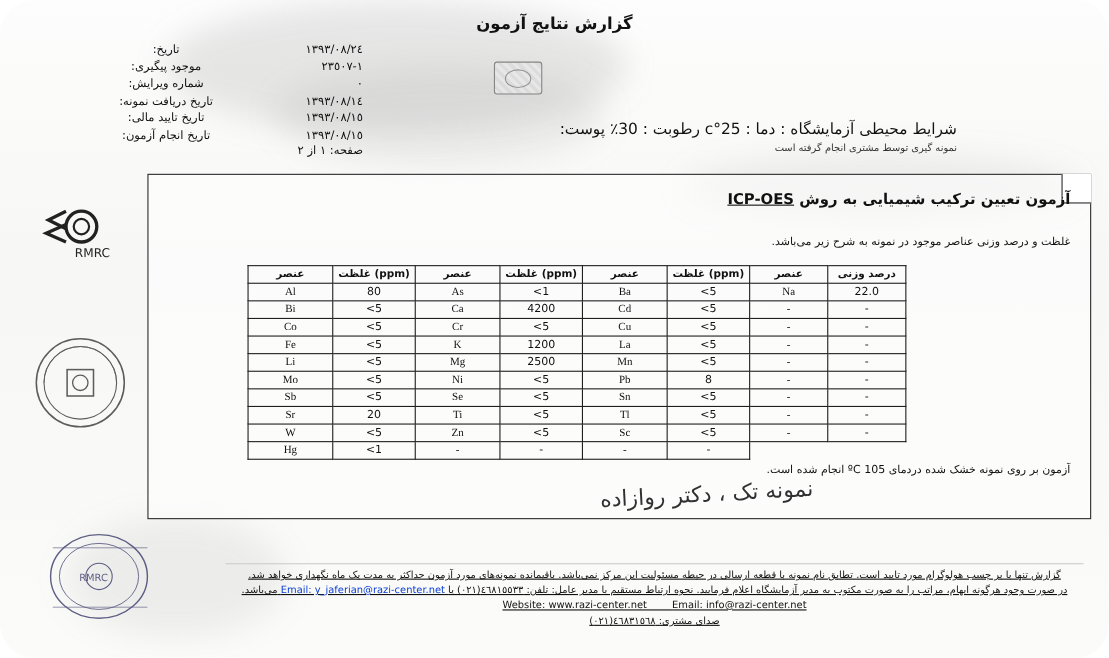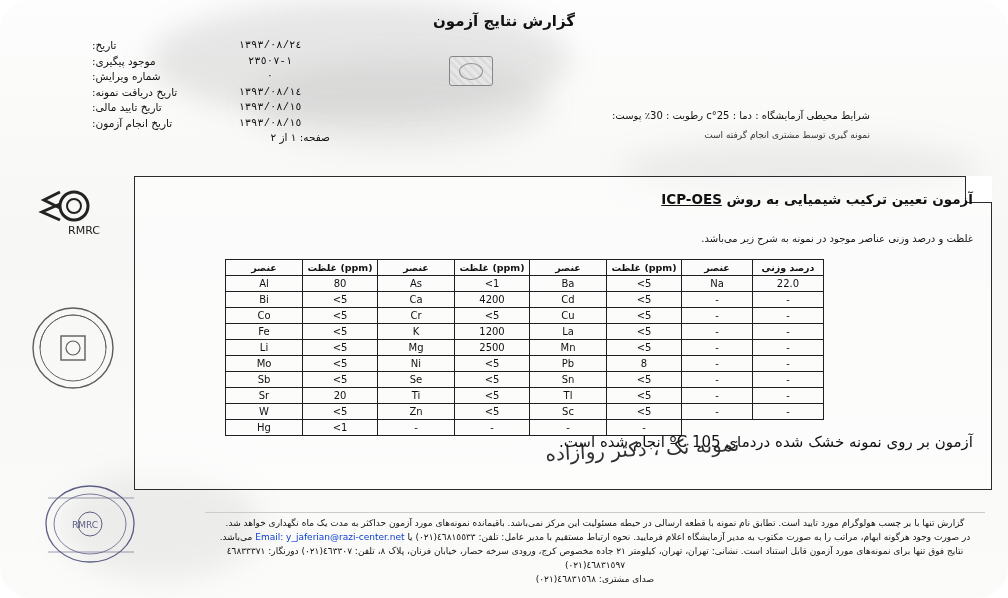--- a/index.html
+++ b/index.html
@@ -38,78 +38,78 @@
   .stamp-top::after{
     content:"";position:absolute;left:9px;top:6px;width:22px;height:15px;
     border:1px solid #888;border-radius:50%;
   }
 
   .meta{
     position:absolute;left:40px;top:38px;width:290px;
     direction:rtl;font-size:10.5px;line-height:15.6px;
   }
   .meta-row{display:flex;justify-content:flex-start;}
-  .meta-label{width:118px;text-align:left;}
-  .meta-val{width:120px;text-align:center;letter-spacing:.4px;font-family:Liberation Mono, monospace;}
+  .meta-label{width:118px;text-align:center;}
+  .meta-val{width:120px;text-align:right;letter-spacing:.4px;}
 
   .cond{
     position:absolute;left:470px;top:110px;width:400px;
-    direction:rtl;font-size:10px;text-align:right;
+    direction:rtl;font-size:14px;text-align:right;
   }
   .cond-2{
     position:absolute;left:470px;top:130px;width:400px;
     direction:rtl;font-size:9px;text-align:right;color:#333;
   }
   .page-no{
     position:absolute;left:150px;top:131px;width:180px;
     direction:rtl;font-size:10.5px;text-align:right;
   }
 
   
   .frame{
-    position:absolute;left:134px;top:176px;width:856px;height:312px;
+    position:absolute;left:134px;top:158px;width:856px;height:312px;
     border:1px solid #2b2b2b;
     background:rgba(255,255,255,.55);
   }
   .frame .corner-notch{
     position:absolute;right:-1px;top:-1px;width:26px;height:26px;
     background:#fff;border-left:1px solid #2b2b2b;border-bottom:1px solid #2b2b2b;
     transform:rotate(0deg);
   }
   .sec-title{
     position:absolute;right:18px;top:14px;direction:rtl;
     font-size:13.5px;font-weight:bold;
   }
   .sec-title u{text-decoration:underline;}
   .sec-sub{
     position:absolute;right:18px;top:56px;direction:rtl;font-size:10px;margin-left:40px;
   }
   .foot-note{
-    position:absolute;right:18px;bottom:38px;direction:rtl;font-size:15px;
+    position:absolute;right:18px;bottom:38px;direction:rtl;font-size:10px;
   }
 
   
   table.results{
     position:absolute;left:90px;top:82px;
     border-collapse:collapse;font-size:10px;
   }
   table.results th,table.results td{
     border:1px solid #1f1f1f;
     height:15px;line-height:15px;
     text-align:center;
     padding:0 4px;
     font-weight:normal;
     white-space:nowrap;
   }
   table.results th{font-weight:bold;font-size:9.5px;}
   .col-el{width:68px;}
   .col-val{width:66px;}
   .col-el2{width:62px;}
   .col-pct{width:62px;}
-  .el{font-weight:bold;}
+  .el{font-weight:bold;font-family:Liberation Serif, serif;}
 
   
   .rmrc{
     position:absolute;left:38px;top:186px;width:92px;height:56px;
   }
   .rmrc svg{display:block;}
   .isiri{
     position:absolute;left:30px;top:305px;width:86px;height:86px;opacity:.75;
   }
   .bottom-stamp{
@@ -119,21 +119,21 @@
     position:absolute;left:500px;top:438px;width:240px;height:46px;
     font-family:"DejaVu Serif",serif;font-size:20px;direction:rtl;
     color:#1a1a1a;transform:rotate(-3deg);opacity:.9;
   }
 
   
   .legal{
     position:absolute;left:210px;top:516px;width:770px;
     direction:rtl;text-align:center;font-size:9px;line-height:14px;color:#111;
   }
-  .legal .ln{display:block;}
+  .legal .ln{display:block;text-decoration:underline;}
   .legal .blue{color:#0b3fd1;}
   .footer-line{
     position:absolute;left:205px;top:512px;width:780px;height:1px;background:#ccc;
   }
   .ltr{direction:ltr;unicode-bidi:bidi-override;}
 </style>
 </head>
 <body>
 
 <div class="page">
@@ -341,17 +341,21 @@
   </div>
 
   <div class="footer-line"></div>
   <div class="legal">
     <span class="ln">گزارش تنها با بر چسب هولوگرام مورد تایید است. تطابق نام نمونه با قطعه ارسالی در حیطه مسئولیت این مرکز نمی‌باشد. باقیمانده نمونه‌های مورد آزمون حداکثر به مدت یک ماه نگهداری خواهد شد.</span>
     <span class="ln">
       <span>در صورت وجود هرگونه ابهام، مراتب را به صورت مکتوب به مدیر آزمایشگاه اعلام فرمایید. نحوه ارتباط مستقیم با مدیر عامل: تلفن: ٤٦٨١٥٥٣٣(٠٢١) یا</span>
       <span class="blue ltr">Email: y_jaferian@razi-center.net</span>
       <span>می‌باشد.</span>
     </span>
-    <span class="ln">نتایج فوق تنها برای نمونه‌های مورد آزمون قابل استناد است. نشانی: تهران، تهران، کیلومتر ٢١ جاده مخصوص کرج، ورودی سرخه حصار، خیابان فرنان، پلاک ٨،   تلفن: ٤٦٣٣٠٧(٠٢١)   دورنگار: ٤٦٨٣٣٣٧١   ٤٦٨٣١٥٩٧(٠٢١)</span>
+    <span class="ln">
+      <span class="ltr">Website:  www.razi-center.net</span>
+      &nbsp;&nbsp;&nbsp;&nbsp;&nbsp;&nbsp;
+      <span class="ltr">Email:  info@razi-center.net</span>
+    </span>
     <span class="ln">صدای مشتری: ٤٦٨٣١٥٦٨(٠٢١)</span>
   </div>
 
 </div>
 
 </body></html>

